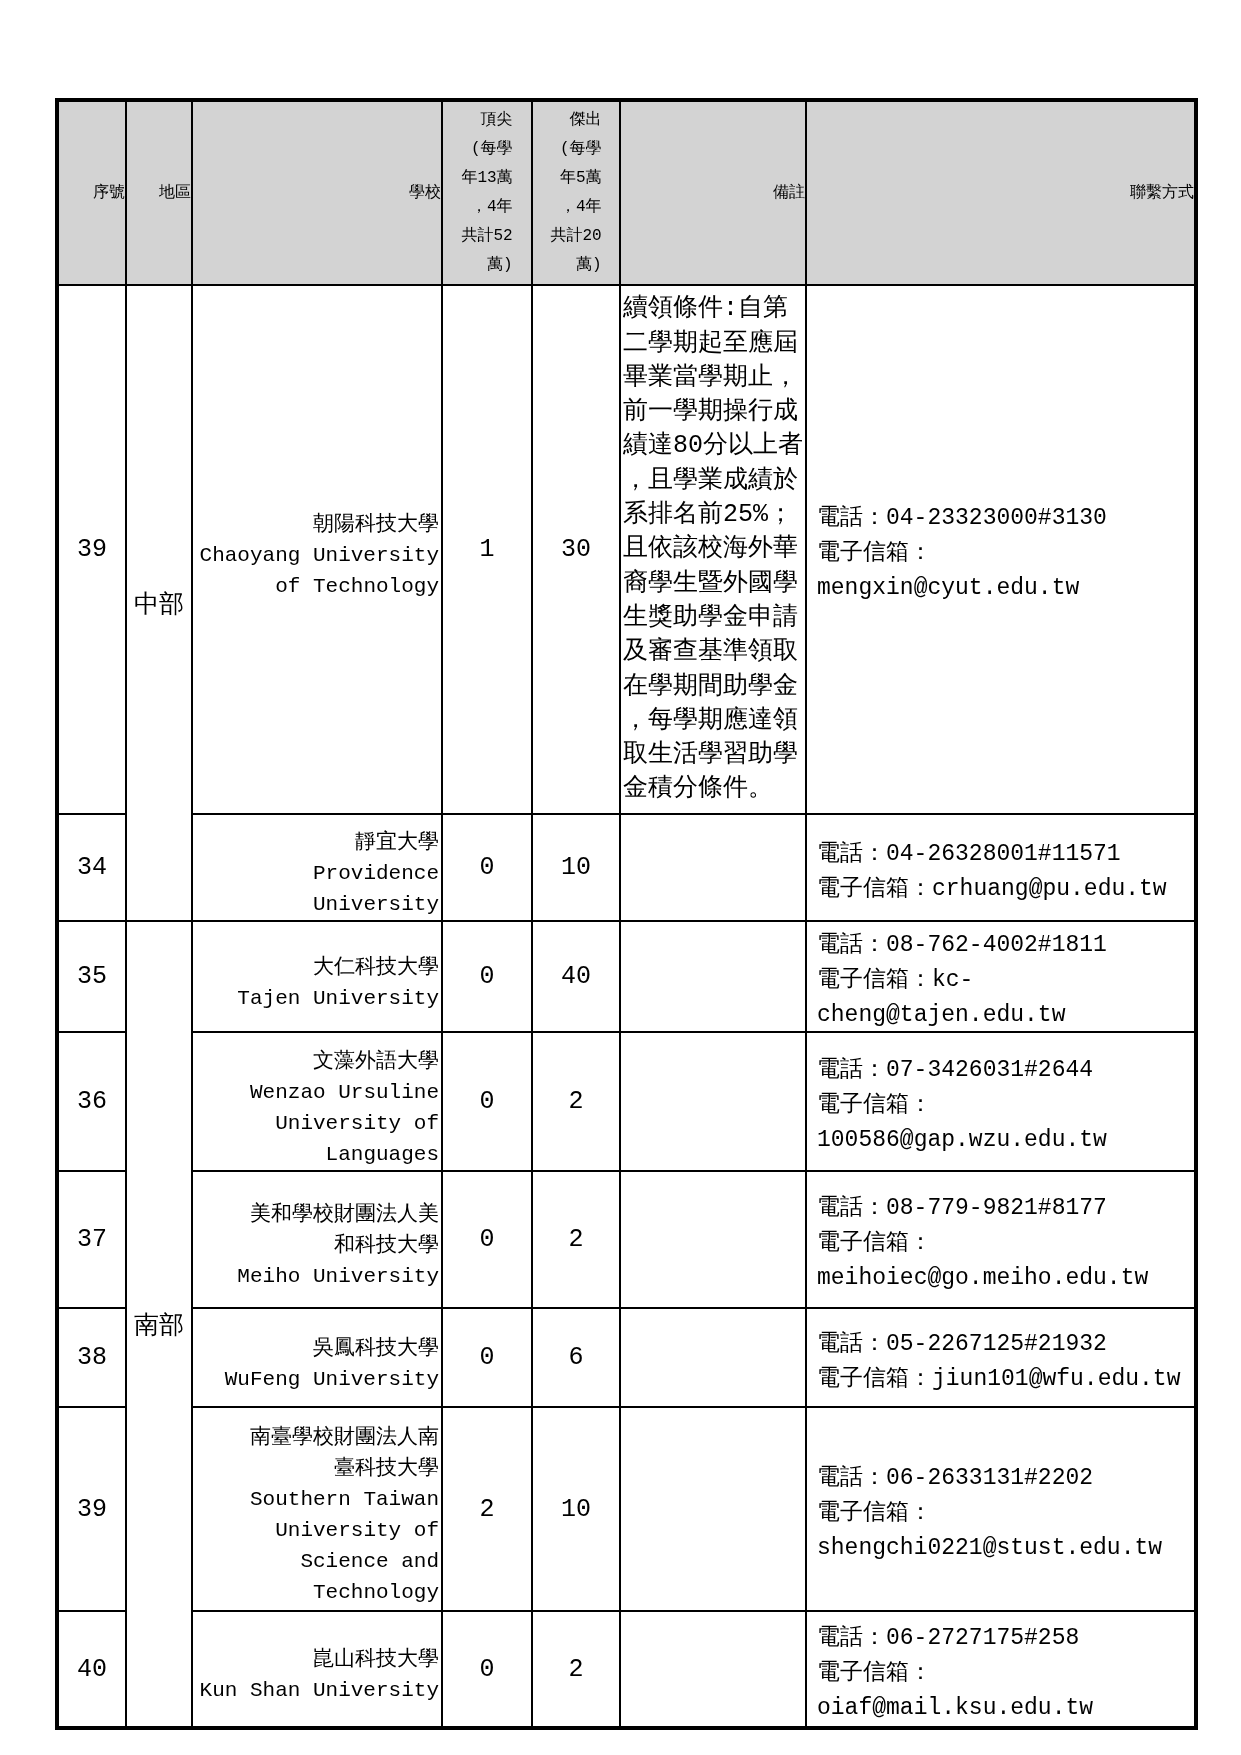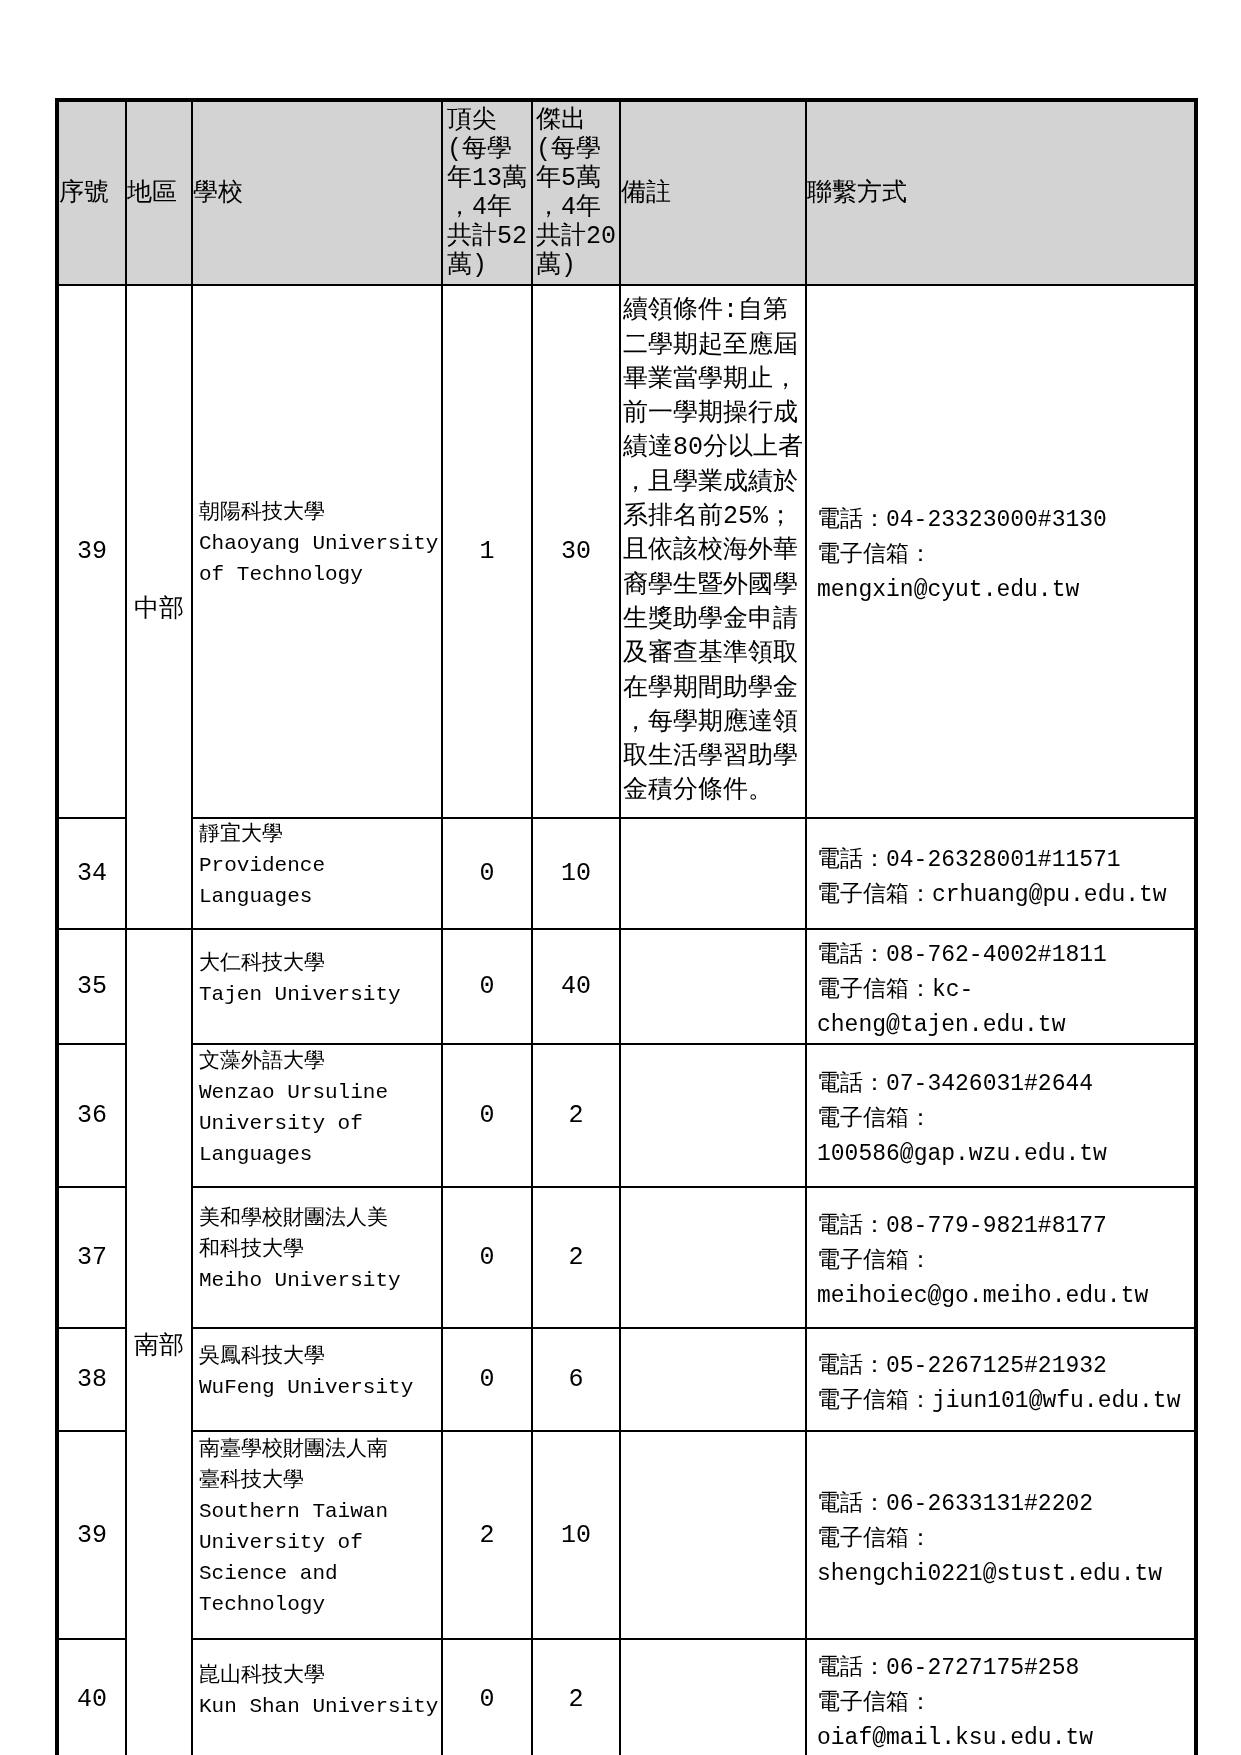--- a/index.html
+++ b/index.html
@@ -1,35 +1,35 @@
 <!DOCTYPE html>
 <html><head>
 <meta charset="utf-8">
 <style>
   html,body{margin:0;padding:0;background:#ffffff;}
   .page{position:relative;width:1241px;height:1755px;background:#ffffff;overflow:hidden;
         font-family:"Liberation Mono","DejaVu Sans Mono",monospace;color:#000;}
   table.sch{position:absolute;left:55px;top:98px;border-collapse:collapse;table-layout:fixed;
         border:4px solid #000;}
   table.sch td{border:2px solid #000;padding:0;vertical-align:middle;overflow:hidden;}
-  .hd{background:#d3d3d3;text-align:left;font-size:25px;line-height:29px;white-space:pre;}
+  .hd{background:#d3d3d3;text-align:right;font-size:16px;line-height:29px;white-space:pre;}
   .box{display:flex;flex-direction:column;justify-content:center;overflow:hidden;white-space:pre;}
   .hbox{height:182px;align-items:center;}
   
   .h33 .box{height:515px;}
   .h34 .box{height:93px;}
   .h35 .box{height:97px;}
   .h36 .box{height:125px;}
   .h37 .box{height:123px;}
   .h38 .box{height:85px;}
   .h39 .box{height:190px;}
   .h40 .box{height:102px;}
   .num{text-align:center;font-size:25px;}
   .region{text-align:center;font-size:25px;white-space:pre;}
-  .school .box{font-size:21px;line-height:31px;padding:0 2px 16px 6px;text-align:left;}
+  .school .box{font-size:21px;line-height:31px;padding:0 2px 0 6px;text-align:right;margin-top:12px;}
   .notes .box{font-size:25px;line-height:34.3px;padding:0 2px;text-align:left;}
   .contact .box{font-size:23px;line-height:35px;padding:8px 4px 0 10px;text-align:left;}
   .footer{position:absolute;left:0;top:1682px;width:100%;text-align:center;
         font-size:24px;color:#1a1a1a;font-family:"DejaVu Serif","Liberation Serif",serif;}
 </style>
 </head>
 <body>
 
 <div class="page">
 
@@ -97,21 +97,21 @@
 電子信箱：
 mengxin@cyut.edu.tw</div>
           </td>
     </tr>
 
     <tr class="h34">
       <td class="num">34</td>
       <td class="school">
             <div class="box">靜宜大學
 Providence
-Languages</div>
+University</div>
           </td>
       <td class="num">0</td>
       <td class="num">10</td>
       <td class="notes">
             <div class="box"></div>
           </td>
       <td class="contact">
             <div class="box">電話：04-26328001#11571
 電子信箱：crhuang@pu.edu.tw</div>
           </td>

